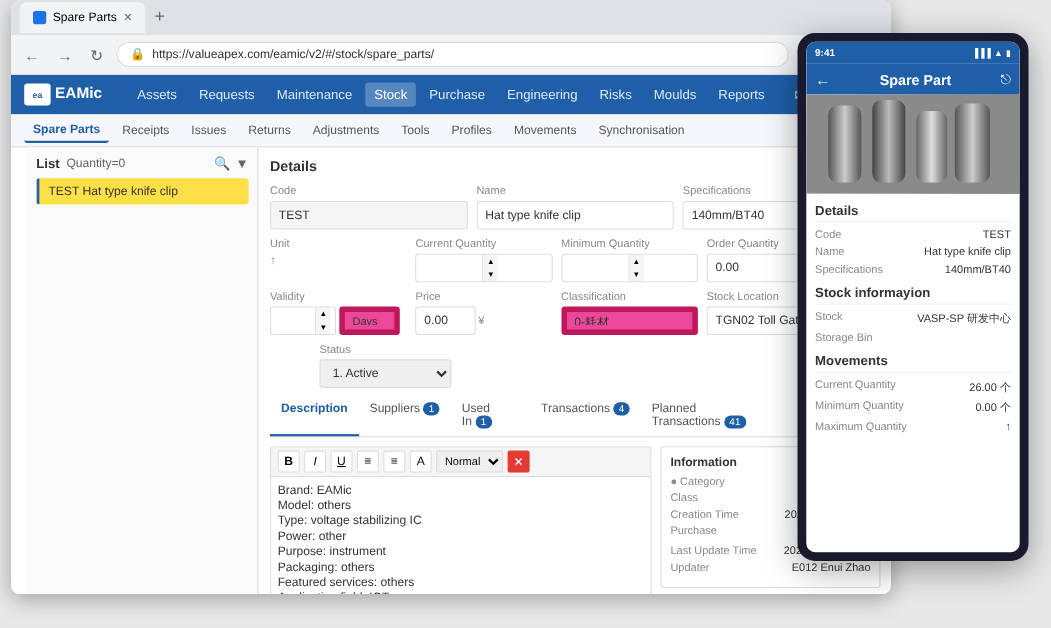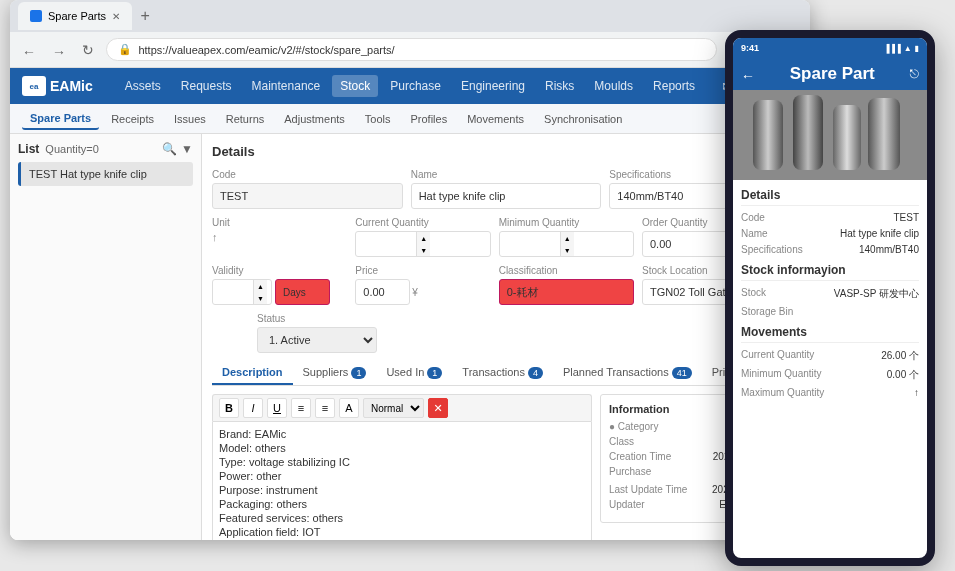--- a/index.html
+++ b/index.html
@@ -13,56 +13,56 @@
     .tab-close { color: #666; cursor: pointer; font-size: 10px; }
     .new-tab-btn { background: none; border: none; color: #666; font-size: 16px; cursor: pointer; padding: 0 4px; }
     .browser-toolbar { background: #f1f3f4; height: 36px; display: flex; align-items: center; padding: 0 8px; gap: 8px; border-bottom: 1px solid #ddd; }
     .nav-btn { background: none; border: none; color: #666; font-size: 14px; cursor: pointer; padding: 2px 4px; }
     .address-bar { flex: 1; background: white; border: 1px solid #ddd; border-radius: 16px; padding: 4px 12px; font-size: 11px; color: #333; display: flex; align-items: center; gap: 6px; }
     .address-text { font-size: 11px; color: #333; }
 
     
     .app-container { background: white; height: 472px; overflow: hidden; }
     .app-header { background: #1e5fa8; height: 36px; display: flex; align-items: center; padding: 0 12px; gap: 16px; }
-    .app-logo { display: flex; align-items: center; gap: 4px; color: white; font-weight: bold; font-size: 14px; }
+    .app-logo { display: flex; gap: 4px; color: white; font-weight: bold; font-size: 14px; }
     .logo-icon { width: 24px; height: 20px; background: white; border-radius: 3px; display: flex; align-items: center; justify-content: center; }
     .logo-icon span { color: #1e5fa8; font-weight: bold; font-size: 8px; }
     .nav-items { display: flex; gap: 4px; margin-left: 8px; }
     .nav-item { color: rgba(255,255,255,0.85); padding: 4px 8px; font-size: 12px; cursor: pointer; border-radius: 3px; }
     .nav-item:hover, .nav-item.active { background: rgba(255,255,255,0.2); color: white; }
     .nav-item.active { background: rgba(255,255,255,0.25); }
     .header-actions { margin-left: auto; display: flex; gap: 8px; align-items: center; }
     .header-icon { color: rgba(255,255,255,0.85); font-size: 13px; cursor: pointer; }
 
     
     .sub-nav { background: #f5f7fa; border-bottom: 1px solid #ddd; height: 30px; display: flex; align-items: center; padding: 0 12px; gap: 4px; }
     .sub-nav-item { color: #555; padding: 4px 8px; font-size: 11px; cursor: pointer; border-radius: 3px; }
     .sub-nav-item.active { color: #1e5fa8; border-bottom: 2px solid #1e5fa8; font-weight: 600; }
     .sub-nav-btn { margin-left: auto; background: #1e5fa8; color: white; border: none; padding: 3px 10px; border-radius: 3px; font-size: 11px; cursor: pointer; }
 
     
     .main-content { display: flex; height: calc(472px - 66px); }
-    .list-panel { width: 192px; border-right: 1px solid #ddd; background: #fafafa; padding: 8px; flex-shrink: 0; }
+    .list-panel { width: 210px; border-right: 1px solid #ddd; background: #fafafa; padding: 8px; flex-shrink: 0; margin-left: 15px; }
     .list-header { display: flex; align-items: center; justify-content: space-between; margin-bottom: 6px; }
     .list-title { font-weight: 600; font-size: 12px; color: #333; }
     .list-count { color: #666; font-size: 11px; }
     .list-icons { display: flex; gap: 4px; }
     .list-icon-btn { background: none; border: none; color: #666; font-size: 12px; cursor: pointer; }
-    .list-item { padding: 6px 8px; cursor: pointer; border-radius: 3px; font-size: 11px; color: #333; background: #e5e5e5; border-left: 3px solid #1e5fa8; }
+    .list-item { padding: 6px 8px; cursor: pointer; border-radius: 3px; font-size: 11px; color: #333; background: #fde047; border-left: 3px solid #1e5fa8; }
 
     
     .details-panel { flex: 1; padding: 10px; overflow-y: auto; }
     .details-title { font-weight: 600; font-size: 13px; color: #333; margin-bottom: 10px; }
     .form-grid { display: grid; grid-template-columns: 1fr 1fr 1fr; gap: 8px; margin-bottom: 8px; }
     .form-group { display: flex; flex-direction: column; gap: 3px; }
     .form-label { font-size: 10px; color: #888; }
     .form-input { border: 1px solid #ddd; border-radius: 3px; padding: 4px 7px; font-size: 11px; color: #333; background: white; height: 26px; }
     .form-input.readonly { background: #f5f5f5; }
     .form-row { display: grid; grid-template-columns: 1fr 1fr 1fr 1fr; gap: 8px; margin-bottom: 8px; }
-    .select-input { border: 1px solid #be185d; border-radius: 3px; padding: 4px 7px; font-size: 11px; color: #333; background: #ef4444; height: 26px; appearance: none; }
+    .select-input { border: 5px solid #be185d; border-radius: 3px; padding: 4px 7px; font-size: 11px; color: #333; background: #ec4899; height: 26px; appearance: none; }
     .status-select { border: 1px solid #ddd; border-radius: 3px; padding: 4px 7px; font-size: 11px; color: #333; width: 120px; height: 26px; }
 
     
     .detail-tabs { display: flex; gap: 0; border-bottom: 1px solid #ddd; margin-bottom: 8px; }
     .detail-tab { padding: 5px 10px; font-size: 11px; color: #555; cursor: pointer; border-bottom: 2px solid transparent; }
     .detail-tab.active { color: #1e5fa8; border-bottom: 2px solid #1e5fa8; font-weight: 600; }
     .tab-badge { background: #1e5fa8; color: white; border-radius: 8px; padding: 1px 5px; font-size: 9px; margin-left: 3px; }
 
     
     .editor-area { display: flex; gap: 8px; }
@@ -72,28 +72,28 @@
     .editor-select { border: 1px solid #ddd; border-radius: 2px; font-size: 10px; padding: 1px 3px; height: 20px; }
     .editor-content { border: 1px solid #ddd; background: white; min-height: 80px; padding: 6px; font-size: 11px; color: #333; border-radius: 0 0 3px 3px; }
     .editor-line { margin-bottom: 2px; }
     .info-section { border: 1px solid #ddd; border-radius: 3px; padding: 8px; margin-bottom: 6px; }
     .info-title { font-weight: 600; font-size: 11px; color: #333; margin-bottom: 6px; }
     .info-row { display: flex; justify-content: space-between; margin-bottom: 4px; }
     .info-label { font-size: 10px; color: #888; }
     .info-value { font-size: 10px; color: #333; }
 
     
-    .mobile-overlay { position: absolute; right: 20px; top: 30px; width: 210px; height: 536px; background: white; border-radius: 16px; box-shadow: 0 8px 30px rgba(0,0,0,0.35); overflow: hidden; border: 8px solid #1a1a2e; }
+    .mobile-overlay { position: absolute; right: 20px; top: 30px; width: 210px; height: 480px; background: white; border-radius: 16px; box-shadow: 0 8px 30px rgba(0,0,0,0.35); overflow: hidden; border: 8px solid #1a1a2e; }
     .mobile-status-bar { background: #1e5fa8; height: 20px; display: flex; align-items: center; justify-content: space-between; padding: 0 8px; }
     .mobile-time { color: white; font-size: 9px; font-weight: 600; }
     .mobile-icons { display: flex; gap: 3px; align-items: center; }
     .mobile-icon { color: white; font-size: 8px; }
     .mobile-header { background: #1e5fa8; padding: 6px 8px; display: flex; align-items: center; justify-content: space-between; }
     .mobile-back { color: white; font-size: 14px; cursor: pointer; }
-    .mobile-title { color: white; font-weight: 600; font-size: 17px; text-align: center; }
+    .mobile-title { color: white; font-weight: 600; font-size: 13px; text-align: center; }
     .mobile-header-icon { color: white; font-size: 12px; cursor: pointer; }
     .mobile-image { width: 100%; height: 90px; background: linear-gradient(135deg, #c0c0c0 0%, #808080 50%, #404040 100%); display: flex; align-items: center; justify-content: center; position: relative; overflow: hidden; }
     .mobile-content { padding: 8px; overflow-y: auto; height: calc(510px - 130px); }
     .mobile-section-title { font-weight: 700; font-size: 12px; color: #333; margin-bottom: 6px; margin-top: 8px; border-bottom: 1px solid #eee; padding-bottom: 3px; }
     .mobile-row { display: flex; justify-content: space-between; margin-bottom: 5px; }
     .mobile-field-label { font-size: 10px; color: #888; }
     .mobile-field-value { font-size: 10px; color: #333; font-weight: 500; text-align: right; }
     .mobile-section-first { margin-top: 0; }
 
     

